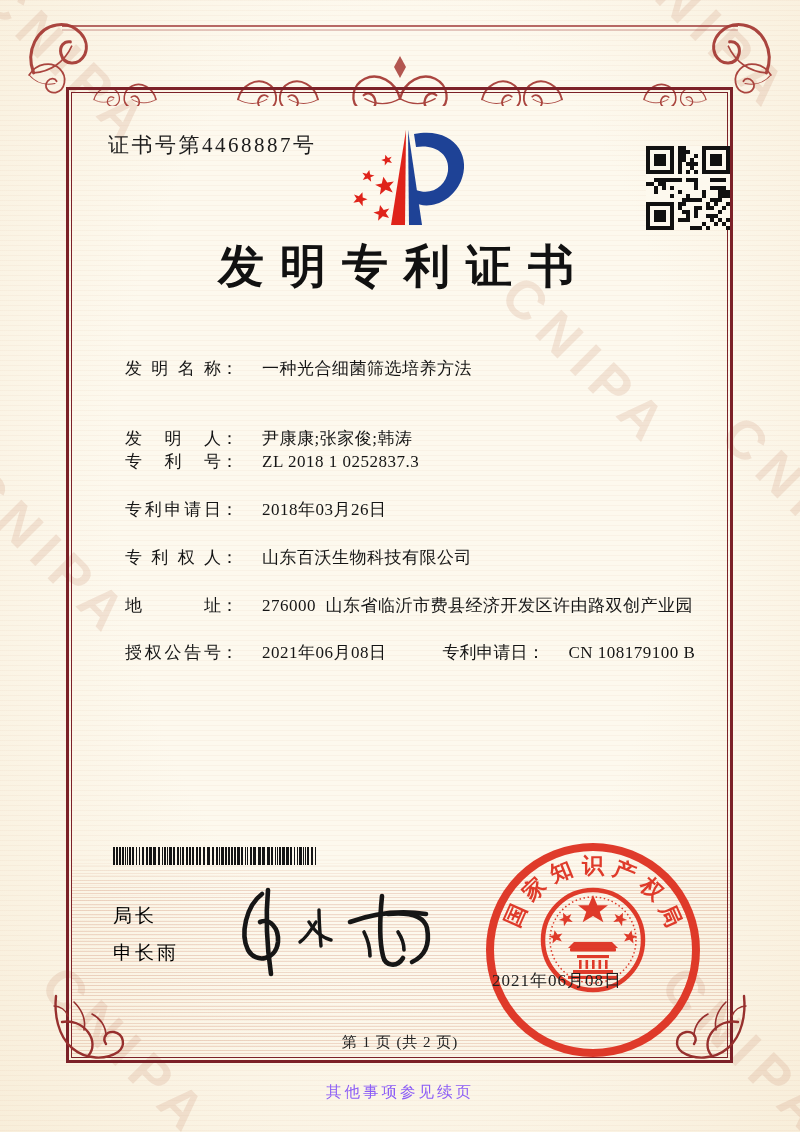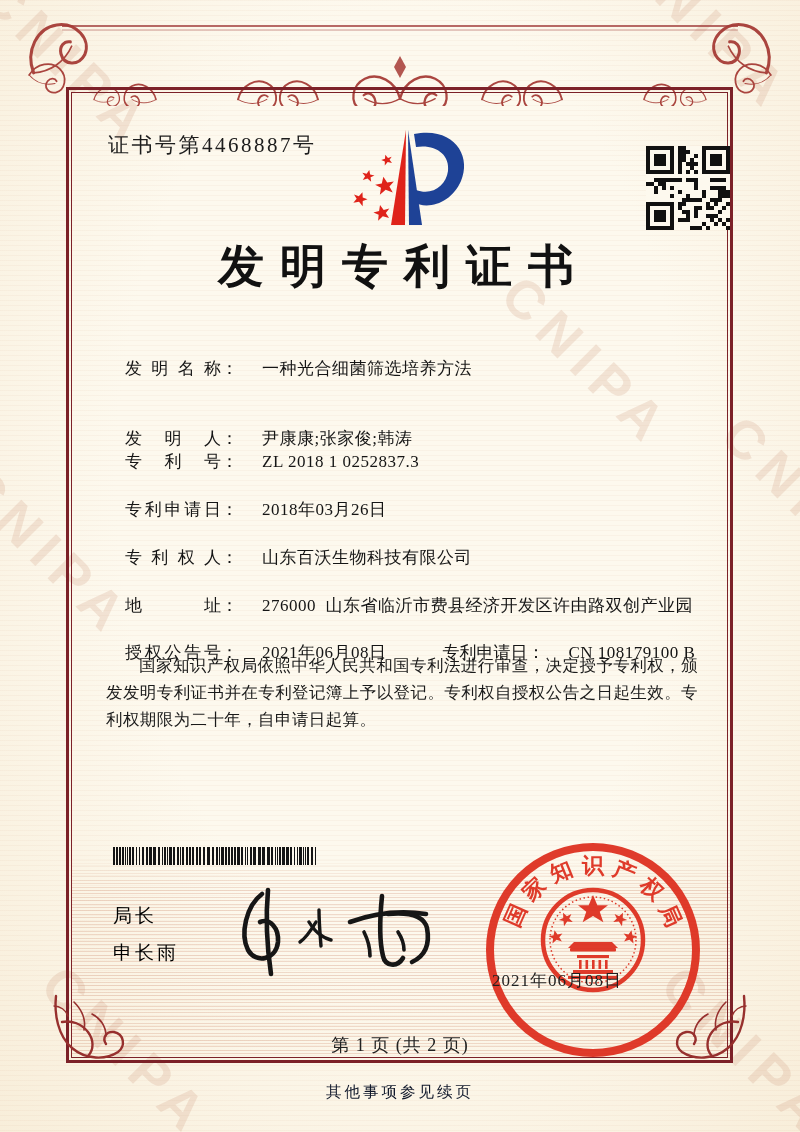--- a/index.html
+++ b/index.html
@@ -54,25 +54,25 @@
     position:absolute;left:106px;top:652px;width:592px;
     font-size:16.5px;line-height:27px;letter-spacing:0.4px;color:#1a1a1a;text-align:justify;
   }
   .paras p{margin:0;text-indent:2em;}
   .signer{
     position:absolute;left:113px;font-family:"Liberation Sans","DejaVu Sans",sans-serif;
     font-size:19px;color:#000000;letter-spacing:3px;
   }
   .pageno{
     position:absolute;left:0;top:1033px;width:800px;text-align:center;
-    font-size:18px;color:#222;letter-spacing:1px;
+    font-size:15px;color:#222;letter-spacing:1px;
   }
   .footnote{
     position:absolute;left:0;top:1082px;width:800px;text-align:center;
-    font-size:15.5px;color:#0f172a;letter-spacing:3px;
+    font-size:15.5px;color:#8b5cf6;letter-spacing:3px;
   }
   .sealdate{
     position:absolute;left:492px;top:969px;width:200px;
     font-size:17px;color:#1f1f1f;letter-spacing:1px;
   }
   svg{display:block;}
   .noint{pointer-events:none;}
 </style>
 </head>
 <body>
@@ -284,21 +284,20 @@
   </div>
   <div class="frow" style="top:574px">
     <span class="flabel">地址</span><span class="fcolon">：</span><span class="fvalue">276000  山东省临沂市费县经济开发区许由路双创产业园</span>
   </div>
   <div class="frow" style="top:621px">
     <span class="flabel">授权公告号</span><span class="fcolon">：</span><span class="fvalue">2021年06月08日</span><span class="fpair2"><span>专利申请日</span><span>：</span><span class="fvalue">CN 108179100 B</span></span>
   </div>
 </div>
 
 <div class="paras">
-  <p>国家知识产权局依照中华人民共和国专利法进行审查，决定授予专利权，颁发发明专利证书并在专利登记簿上予以登记。专利权自授权公告之日起生效。专利权期限为二十年，自申请日起算。</p>
 </div>
 
 <svg id="barcode" class="abs noint" style="left:113px;top:847px" width="208" height="18" viewBox="0 0 208 18">
     <rect x="0" y="0" width="2" height="18" fill="#141414"></rect>
     <rect x="3" y="0" width="2" height="18" fill="#141414"></rect>
     <rect x="6" y="0" width="2" height="18" fill="#141414"></rect>
     <rect x="9" y="0" width="2" height="18" fill="#141414"></rect>
     <rect x="12" y="0" width="1" height="18" fill="#141414"></rect>
     <rect x="14" y="0" width="1" height="18" fill="#141414"></rect>
     <rect x="16" y="0" width="2" height="18" fill="#141414"></rect>

